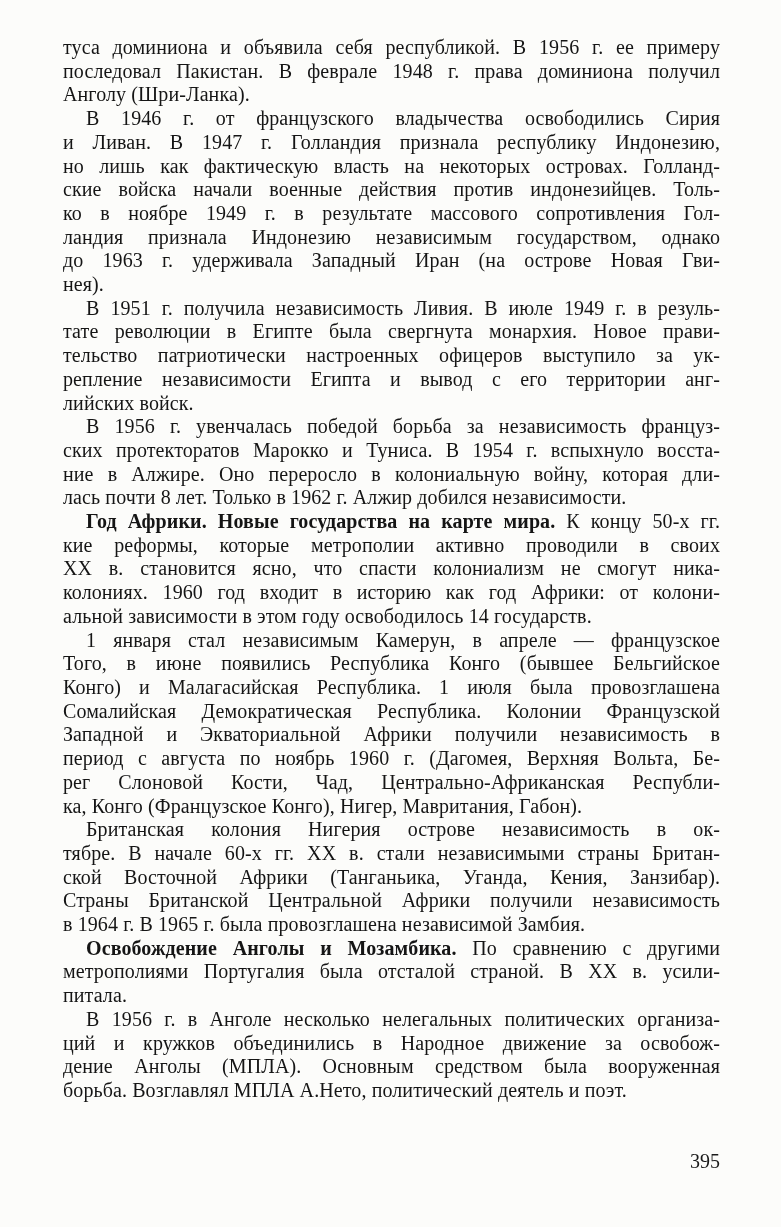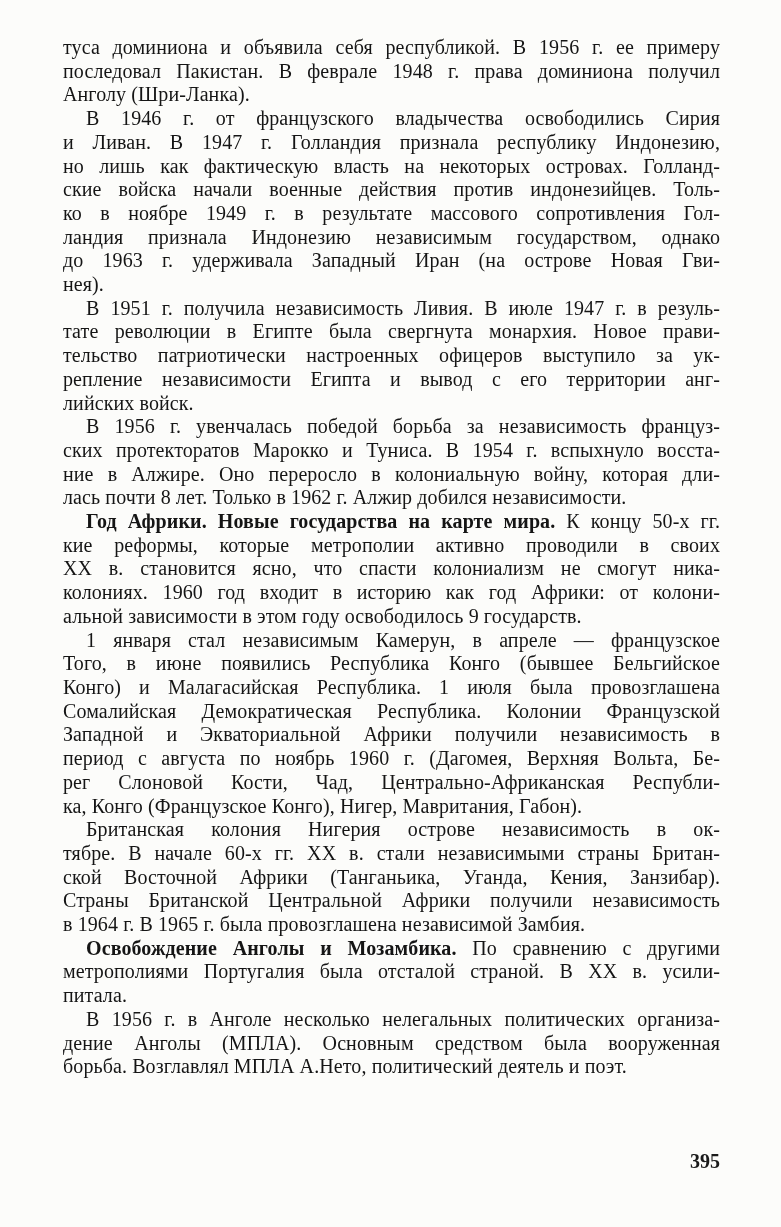--- a/index.html
+++ b/index.html
@@ -43,67 +43,67 @@
   }
   .bold { font-weight: bold; }
   .ital { }
   .page-number {
     position: absolute;
     top: 1150px;
     right: 61px;
     font-size: 20px;
     line-height: 23.7px;
     color: #1a1a1a;
-    font-weight: bold;
   }
 </style>
 </head>
 <body>
 
 <div class="page">
   <div class="text-block">
       <div class="line"><span class="">туса доминиона и объявила себя республикой. В 1956 г. ее примеру</span></div>
       <div class="line"><span class="">последовал Пакистан. В феврале 1948 г. права доминиона получил</span></div>
       <div class="line last"><span class="">Анголу (Шри-Ланка).</span></div>
       <div class="line indent"><span class="">В 1946 г. от французского владычества освободились Сирия</span></div>
       <div class="line"><span class="">и Ливан. В 1947 г. Голландия признала республику Индонезию,</span></div>
       <div class="line"><span class="">но лишь как фактическую власть на некоторых островах. Голланд-</span></div>
       <div class="line"><span class="">ские войска начали военные действия против индонезийцев. Толь-</span></div>
       <div class="line"><span class="">ко в ноябре 1949 г. в результате массового сопротивления Гол-</span></div>
       <div class="line"><span class="">ландия признала Индонезию независимым государством, однако</span></div>
       <div class="line"><span class="">до 1963 г. удерживала Западный Иран (на острове Новая Гви-</span></div>
       <div class="line last"><span class="">нея).</span></div>
-      <div class="line indent"><span class="">В 1951 г. получила независимость Ливия. В июле 1947 г. в резуль-</span></div>
+      <div class="line indent"><span class="">В 1951 г. получила независимость Ливия. В июле 1949 г. в резуль-</span></div>
       <div class="line"><span class="">тате революции в Египте была свергнута монархия. Новое прави-</span></div>
       <div class="line"><span class="">тельство патриотически настроенных офицеров выступило за ук-</span></div>
       <div class="line"><span class="">репление независимости Египта и вывод с его территории анг-</span></div>
       <div class="line last"><span class="">лийских войск.</span></div>
       <div class="line indent"><span class="">В 1956 г. увенчалась победой борьба за независимость француз-</span></div>
       <div class="line"><span class="">ских протекторатов Марокко и Туниса. В 1954 г. вспыхнуло восста-</span></div>
       <div class="line"><span class="">ние в Алжире. Оно переросло в колониальную войну, которая дли-</span></div>
       <div class="line last"><span class="">лась почти 8 лет. Только в 1962 г. Алжир добился независимости.</span></div>
       <div class="line indent"><span class="bold">Год Африки. Новые государства на карте мира.</span><span class=""> К концу 50-х гг.</span></div>
       <div class="line"><span class="">кие реформы, которые метрополии активно проводили в своих</span></div>
       <div class="line"><span class="">XX в. становится ясно, что спасти колониализм не смогут ника-</span></div>
       <div class="line"><span class="">колониях. </span><span class="ital">1960 год</span><span class=""> входит в историю как год Африки: от колони-</span></div>
-      <div class="line last"><span class="">альной зависимости в этом году освободилось 9 государств.</span></div>
+      <div class="line last"><span class="">альной зависимости в этом году освободилось 14 государств.</span></div>
       <div class="line indent"><span class="">1 января стал независимым Камерун, в апреле — французское</span></div>
       <div class="line"><span class="">Того, в июне появились Республика Конго (бывшее Бельгийское</span></div>
       <div class="line"><span class="">Конго) и Малагасийская Республика. 1 июля была провозглашена</span></div>
       <div class="line"><span class="">Сомалийская Демократическая Республика. Колонии Французской</span></div>
       <div class="line"><span class="">Западной и Экваториальной Африки получили независимость в</span></div>
       <div class="line"><span class="">период с августа по ноябрь 1960 г. (Дагомея, Верхняя Вольта, Бе-</span></div>
       <div class="line"><span class="">рег Слоновой Кости, Чад, Центрально-Африканская Республи-</span></div>
       <div class="line last"><span class="">ка, Конго (Французское Конго), Нигер, Мавритания, Габон).</span></div>
       <div class="line indent"><span class="">Британская колония Нигерия острове независимость в ок-</span></div>
       <div class="line"><span class="">тябре. В начале 60-х гг. XX в. стали независимыми страны Британ-</span></div>
       <div class="line"><span class="">ской Восточной Африки (Танганьика, Уганда, Кения, Занзибар).</span></div>
       <div class="line"><span class="">Страны Британской Центральной Африки получили независимость</span></div>
       <div class="line last"><span class="">в 1964 г. В 1965 г. была провозглашена независимой Замбия.</span></div>
       <div class="line indent"><span class="bold">Освобождение Анголы и Мозамбика.</span><span class=""> По сравнению с другими</span></div>
       <div class="line"><span class="">метрополиями Португалия была отсталой страной. В XX в. усили-</span></div>
       <div class="line last"><span class="">питала.</span></div>
       <div class="line indent"><span class="">В 1956 г. в Анголе несколько нелегальных политических организа-</span></div>
+      <div class="line"><span class="">ций и кружков объединились в Народное движение за освобож-</span></div>
       <div class="line"><span class="">дение Анголы (МПЛА). Основным средством была вооруженная</span></div>
       <div class="line last"><span class="">борьба. Возглавлял МПЛА </span><span class="ital">А.Нето</span><span class="">, политический деятель и поэт.</span></div>
     </div>
   <div class="page-number">395</div>
 </div>
 
 </body></html>

